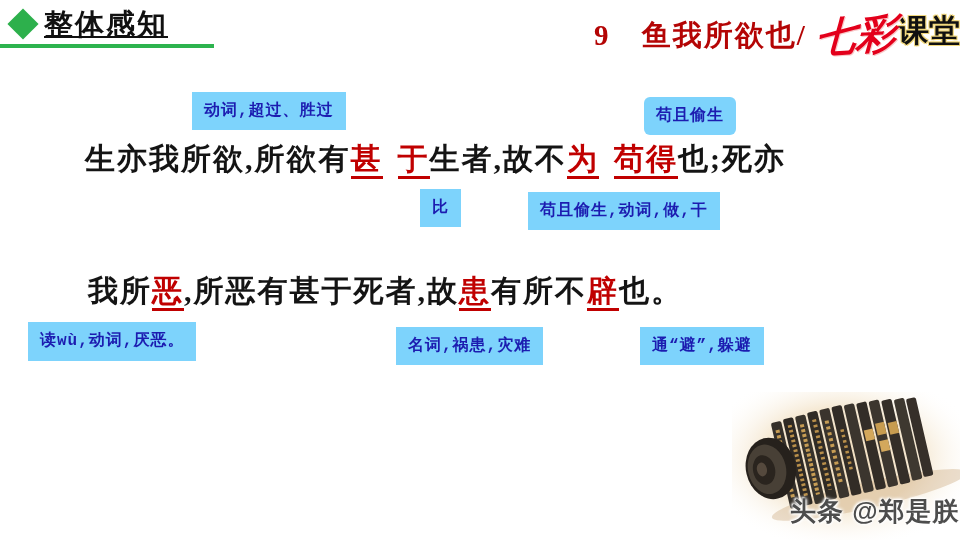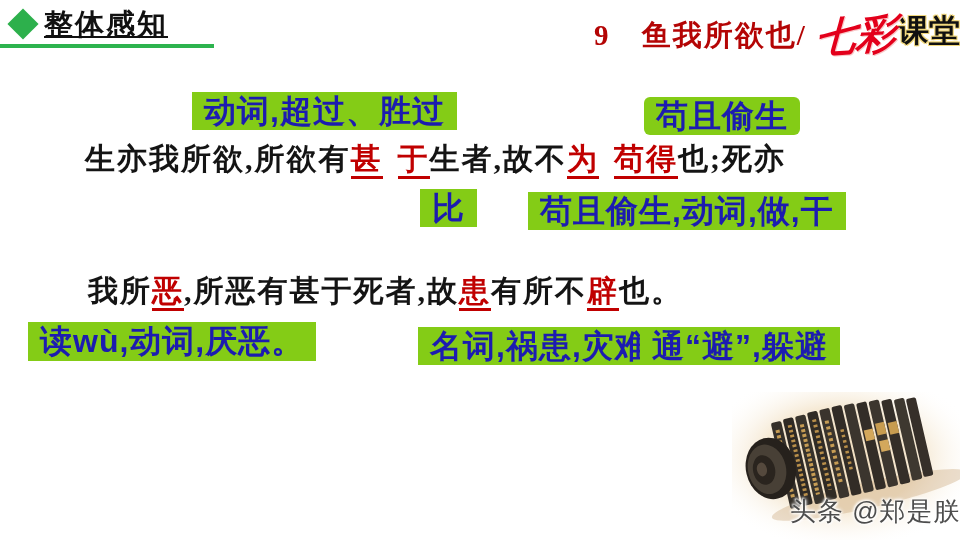--- a/index.html
+++ b/index.html
@@ -23,43 +23,43 @@
   .brand { position:absolute; left:816px; top:8px; white-space:nowrap; }
   .brand .b1 { display:inline-block; font-size:40px; font-weight:bold; font-style:italic;
                color:#e3001b; transform:rotate(-4deg) skewX(-6deg);
                font-family:"Liberation Serif","DejaVu Serif",serif;
                text-shadow:1px 1px 0 #f8c8c8; }
   .brand .b2 { display:inline-block; font-size:31px; font-weight:bold; color:#101010;
                margin-left:2px; vertical-align:8px;
                text-shadow:-1px -1px 0 #f2d87c, 1px -1px 0 #f2d87c, -1px 1px 0 #f2d87c, 1px 1px 0 #f2d87c; }
 
   
-  .note { position:absolute; background:#84cc16; color:#1c1cb0; font-weight:bold;
-          font-size:32px; line-height:34px; padding:2px 12px; white-space:nowrap;
-          letter-spacing:1px; }
+  .note { position:absolute; background:#7dd3fc; color:#1c1cb0; font-weight:bold;
+          font-size:16px; line-height:34px; padding:2px 12px; white-space:nowrap;
+          letter-spacing:1px;font-family:Liberation Mono, monospace; }
   .note-a1 { left:192px; top:92px; }
   .note-a2 { left:644px; top:97px;border-radius:6px; }
   .note-a3 { left:420px; top:189px; }
   .note-a4 { left:528px; top:192px; }
   .note-a5 { left:28px;  top:322px; line-height:35px; }
-  .note-a6 { left:418px; top:327px; }
+  .note-a6 { left:396px; top:327px; }
   .note-a7 { left:640px; top:327px; }
 
   
   .classic { position:absolute; white-space:nowrap; color:#141414;
              font-family:"Liberation Serif","DejaVu Serif",serif; font-weight:bold;
              font-size:30px; letter-spacing:2px; }
   .line1 { left:85px; top:139px; }
   .line2 { left:88px; top:271px; }
   .classic .hl { color:#c00000; border-bottom:3px solid #c00000; padding-bottom:1px; }
   .classic .gap { margin-left:15px; }
 
   
   .scroll-wrap { position:absolute; left:732px; top:392px; width:228px; height:148px; }
-  .watermark { position:absolute; left:790px; top:494px; font-size:26px; font-weight:normal;
+  .watermark { position:absolute; left:790px; top:494px; font-size:26px; font-weight:bold;
                color:#4d4d4d; letter-spacing:1px; white-space:nowrap;
                text-shadow:0 0 4px #fff, 0 0 4px #fff, 1px 1px 2px #fff, -1px -1px 2px #fff; }
 </style>
 </head>
 <body>
 
 <div class="slide">
 
   <span class="diamond"></span>
   <div class="section-title">整体感知</div>

